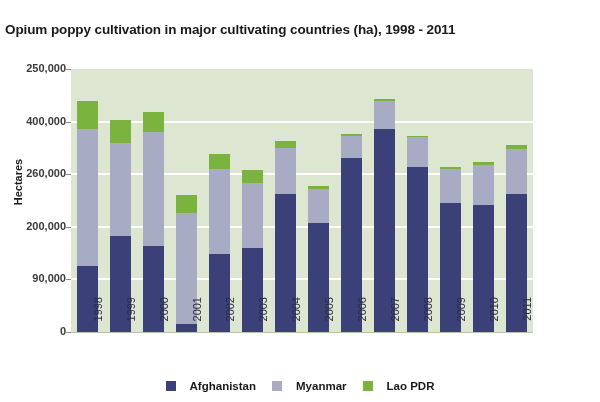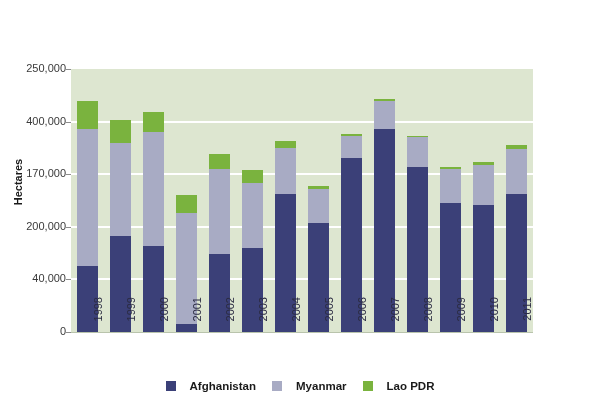--- a/index.html
+++ b/index.html
@@ -65,20 +65,21 @@
 
   
   .y-tick-label {
     position: absolute;
     right: 0;
     width: 54px;
     text-align: right;
     font-size: 11px;
     color: #3a3a3a;
     line-height: 1;
+    font-weight: bold;
   }
   #y-tick-wrap {
     position: absolute;
     left: 0px;
     top: 0px;
     width: 66px;
     height: 300px;
   }
 
   
@@ -163,32 +164,33 @@
     width: 10px;
     height: 10px;
     display: block;
   }
 </style>
 </head>
 <body>
 
 <div id="chart-title">
   <span id="title-prefix">:</span>
+  <span>Opium poppy cultivation in major cultivating countries (ha), 1998 - 2011</span>
 </div>
 
 <div id="chart-area">
 
   <div id="y-axis-title">Hectares</div>
 
   <div id="y-tick-wrap">
       <div class="y-tick-label" style="top: 15px;">250,000</div>
       <div class="y-tick-label" style="top: 67.6px;">400,000</div>
-      <div class="y-tick-label" style="top: 120.2px;">170,000</div>
+      <div class="y-tick-label" style="top: 120.2px;">260,000</div>
       <div class="y-tick-label" style="top: 172.8px;">200,000</div>
-      <div class="y-tick-label" style="top: 225.4px;">40,000</div>
+      <div class="y-tick-label" style="top: 225.4px;">90,000</div>
       <div class="y-tick-label" style="top: 278px;">0</div>
     </div>
 
   <div id="plot">
       <div class="gridline" style="top: 51.6px;"></div>
       <div class="gridline" style="top: 104.2px;"></div>
       <div class="gridline" style="top: 156.8px;"></div>
       <div class="gridline" style="top: 209.4px;"></div>
       <div class="bar-group" style="left: 6px;">
         <div class="seg" style="height: 28.404px; background: rgb(122, 179, 62);"></div>

